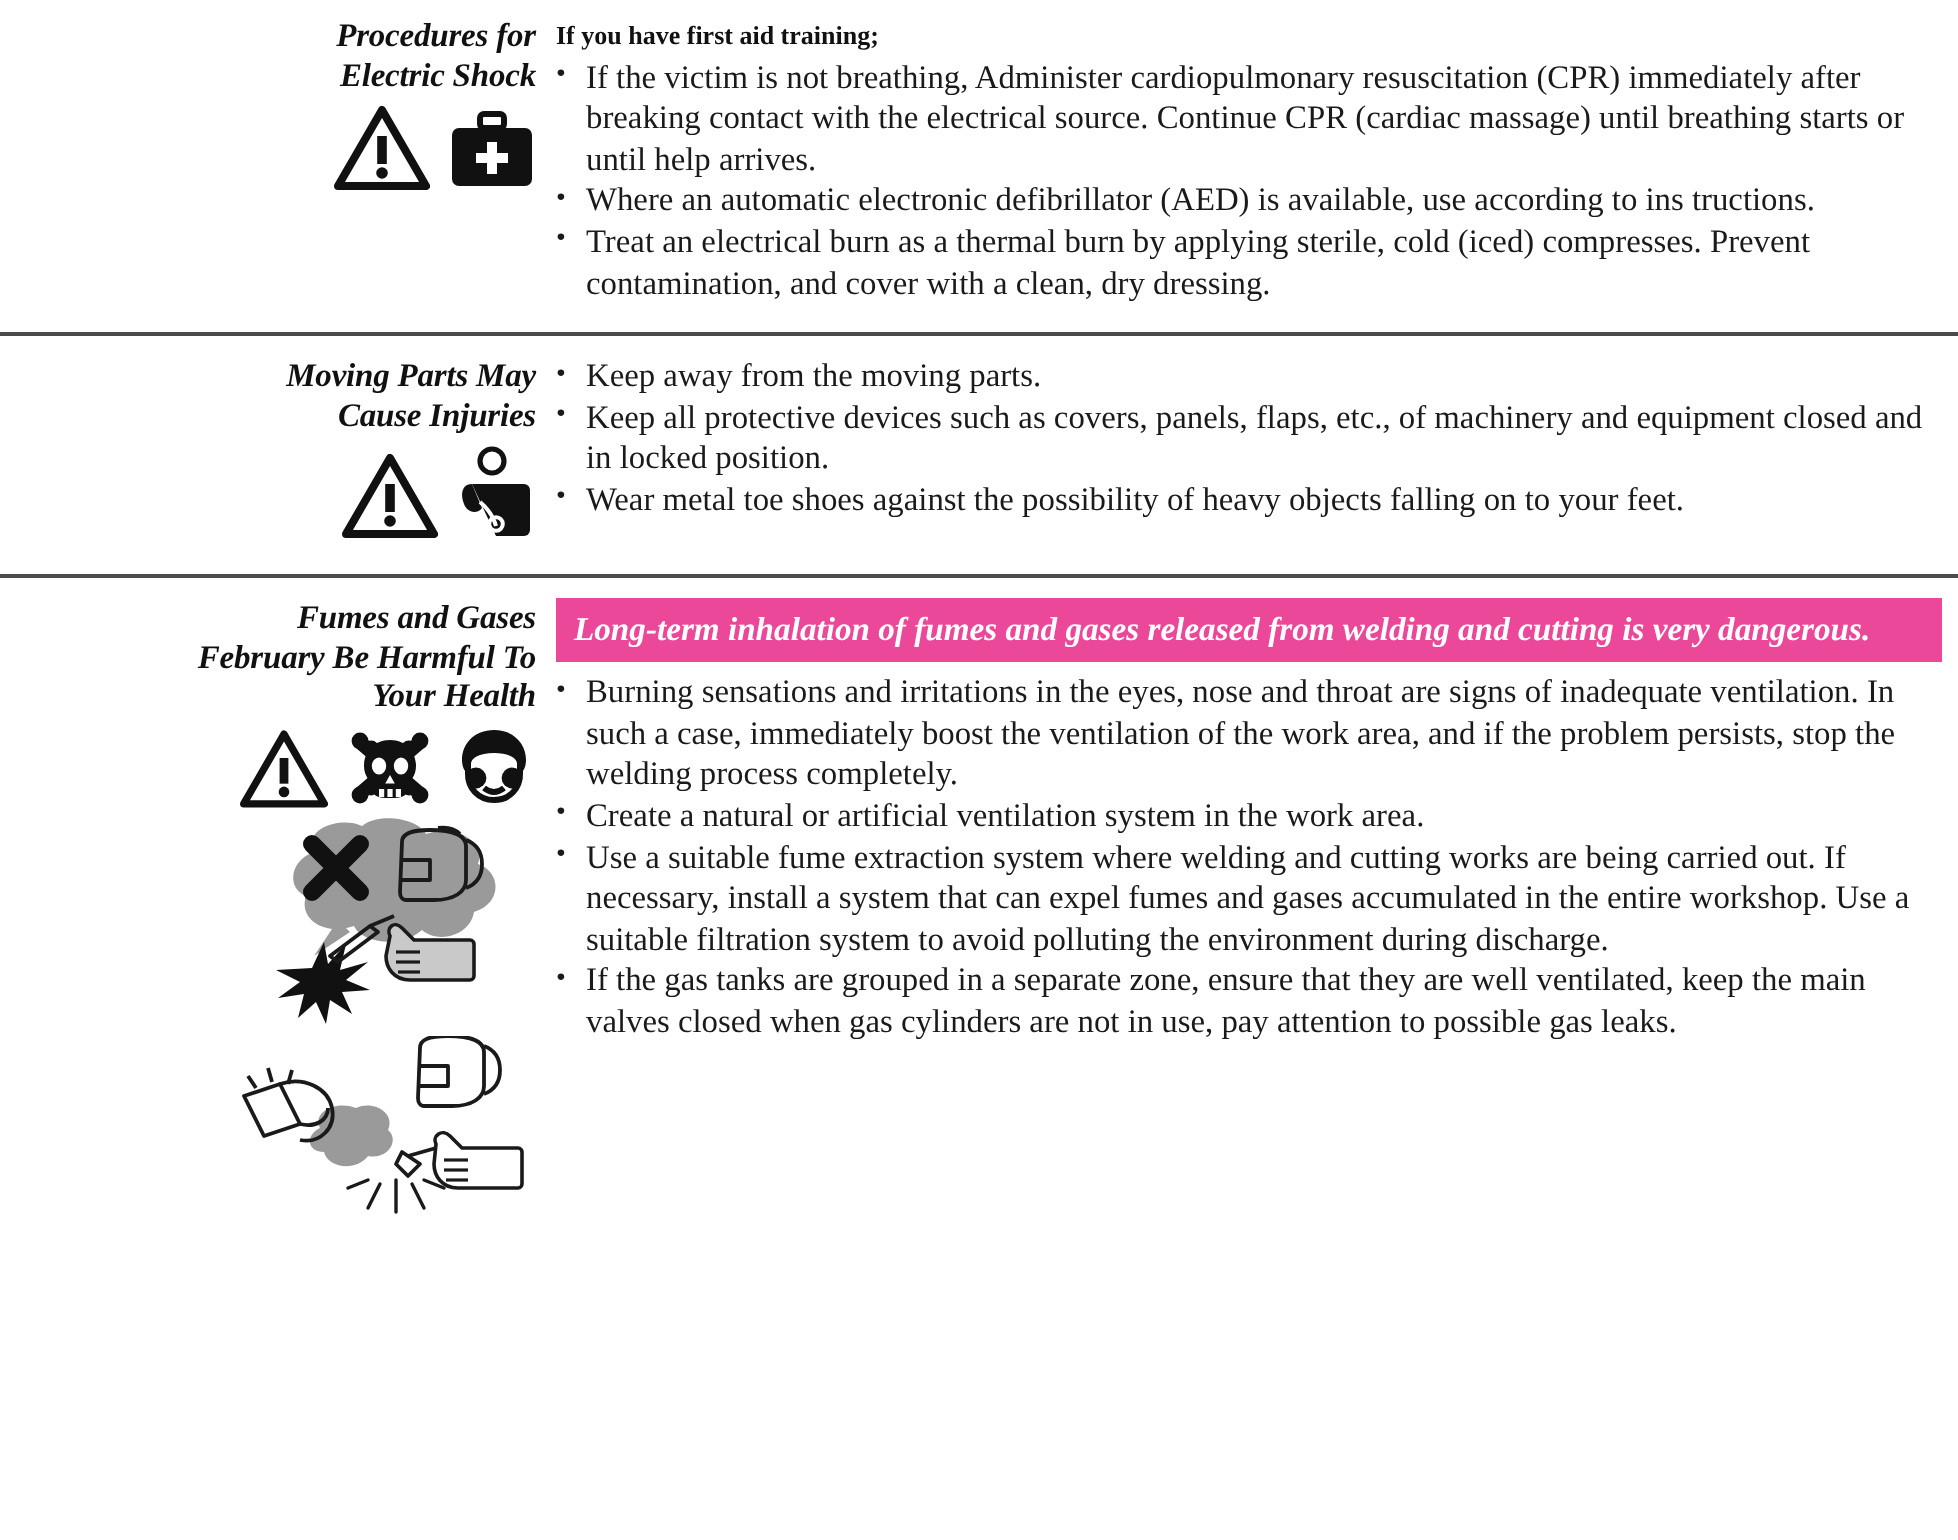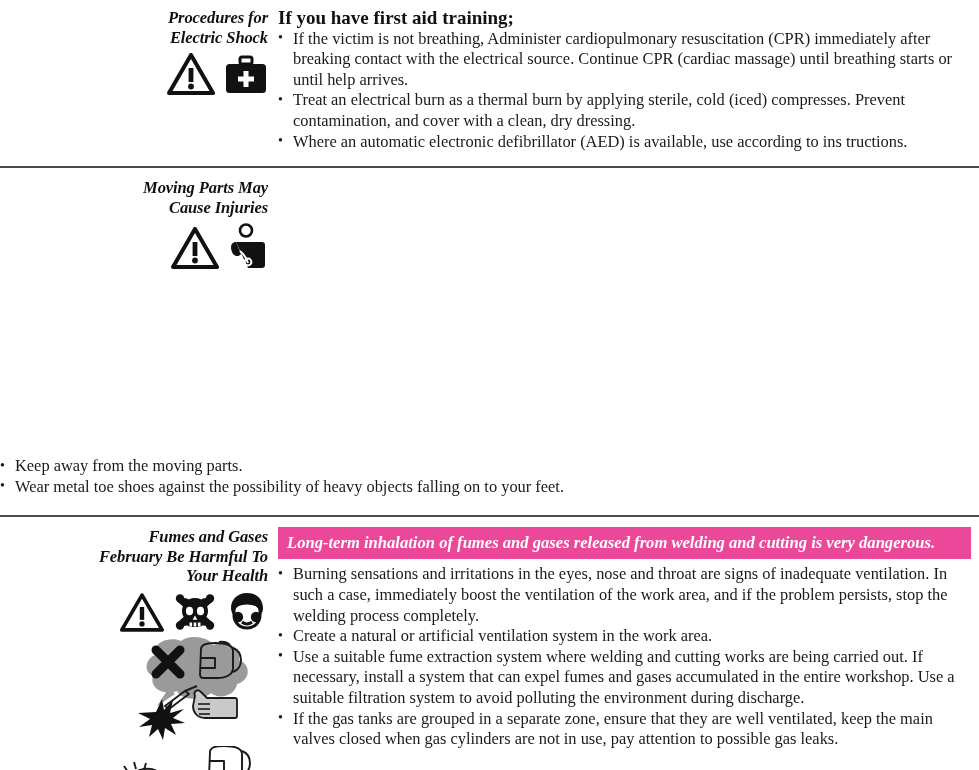--- a/index.html
+++ b/index.html
@@ -89,21 +89,21 @@
     content: "\2022";
     position: absolute;
     left: 0;
     top: -0.5px;
     font-size: 14px;
     line-height: 20.6px;
     color: #1a1a1a;
   }
   .subhead {
     font-weight: bold;
-    font-size: 19px;
+    font-size: 13px;
     line-height: 20.6px;
     margin: 0;
     color: #111111;
   }
 
   
   .callout {
     background: #ec4899;
     color: #ffffff;
     font-weight: bold;
@@ -117,21 +117,21 @@
 
   
   .divider {
     width: 100%;
     height: 0;
     border-top: 2px solid #4a4a4a;
   }
 
   
   #sec-shock   { padding-top: 8px; }
-  #sec-moving  { padding-top: 10px; flex-direction: column; }
+  #sec-moving  { padding-top: 10px; }
   #sec-fumes   { padding-top: 10px; }
 
   .div-1 { margin-top: 14px; }
   .div-2 { margin-top: 18px; }
 </style>
 </head>
 <body>
 
 <div class="page">
 
@@ -159,22 +159,22 @@
             <rect x="14" y="21.5" width="16" height="5" fill="#fff"></rect>
           </svg>
         </span>
       </div>
     </div>
 
     <div class="body-col">
       <p class="subhead">If you have first aid training;</p>
       <ul class="bullets">
         <li>If the victim is not breathing, Administer cardiopulmonary resuscitation (CPR) immediately after breaking contact with the electrical source. Continue CPR (cardiac massage) until breathing starts or until help arrives.</li>
+        <li>Where an automatic electronic defibrillator (AED) is available, use according to ins tructions.</li>
         <li>Treat an electrical burn as a thermal burn by applying sterile, cold (iced) compresses. Prevent contamination, and cover with a clean, dry dressing.</li>
-        <li>Where an automatic electronic defibrillator (AED) is available, use according to ins tructions.</li>
       </ul>
     </div>
   </div>
 
   <div class="divider div-1"></div>
 
   <div class="section" id="sec-moving">
 
     <div class="label-col">
       <div class="sec-title">Moving Parts May
@@ -196,20 +196,21 @@
             <path d="M12 28 q6 5 8 12" fill="none" stroke="#fff" stroke-width="2"></path>
             <circle cx="20" cy="39" r="3.4" fill="none" stroke="#fff" stroke-width="2"></circle>
           </svg>
         </span>
       </div>
     </div>
 
     <div class="body-col">
       <ul class="bullets">
         <li>Keep away from the moving parts.</li>
+        <li>Keep all protective devices such as covers, panels, flaps, etc., of machinery and equipment closed and in locked position.</li>
         <li>Wear metal toe shoes against the possibility of heavy objects falling on to your feet.</li>
       </ul>
     </div>
   </div>
 
   <div class="divider div-2"></div>
 
   <div class="section" id="sec-fumes">
 
     <div class="label-col">

